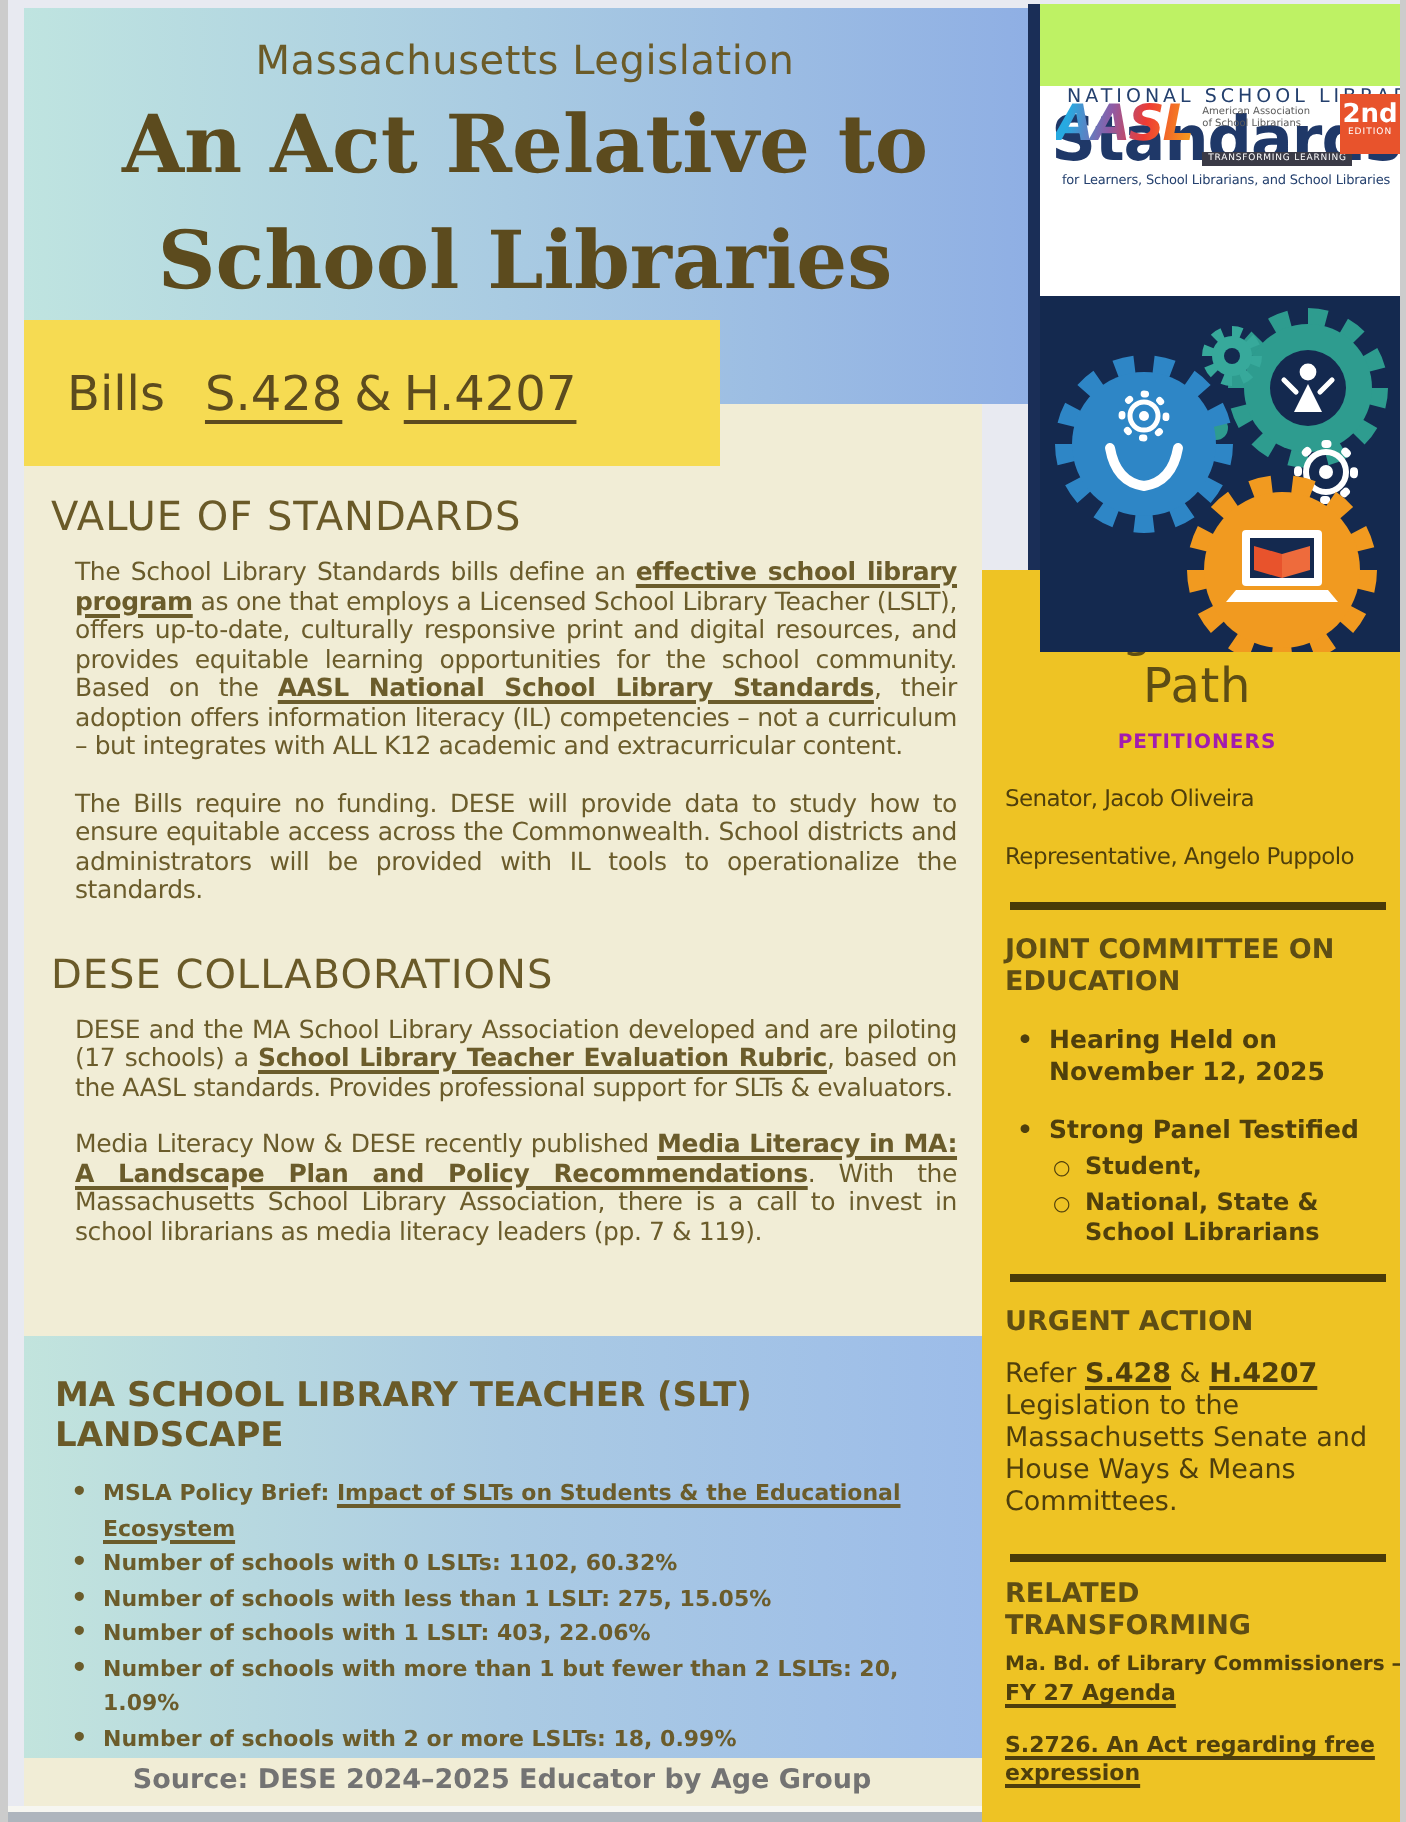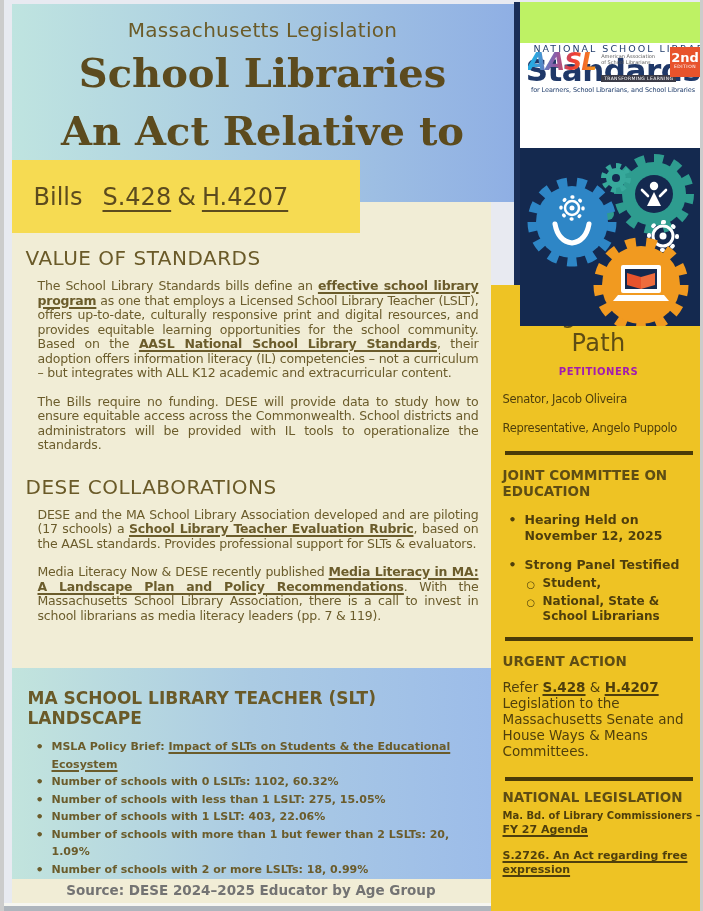--- a/index.html
+++ b/index.html
@@ -81,22 +81,22 @@
   .bottom-gray { position:absolute; left:0; top:906px; width:487px; height:5px; background:#AEB5BD; }
 </style>
 </head>
 <body>
 
 <div class="page">
 
   <div class="header-bg">
     <div class="kicker">Massachusetts Legislation</div>
     <div class="big-title">
+      <div>An Act Relative to</div>
       <div>School Libraries</div>
-      <div>An Act Relative to</div>
     </div>
   </div>
 
   <div class="bills-bar">
     <span>Bills</span>
     <span class="gap"></span>
     <a class="bill-link">S.428</a>
     <span>&amp;</span>
     <a class="bill-link">H.4207</a>
   </div>
@@ -213,21 +213,21 @@
       </li>
     </ul>
 
     <div class="divider" style="margin-top:6px"></div>
 
     <div class="side-h">URGENT ACTION</div>
     <p class="urgent-text"><span>Refer </span><a class="inline-link">S.428</a><span> &amp; </span><a class="inline-link">H.4207</a><span> Legislation to the Massachusetts Senate and House Ways &amp; Means Committees.</span></p>
 
     <div class="divider" style="margin-top:18px"></div>
 
-    <div class="side-h" style="margin-top:8px">NATIONAL LEGISLATION</div>
+    <div class="side-h" style="margin-top:8px">RELATED TRANSFORMING</div>
     <div class="rel-item" style="margin-top:4px">
       <span class="rel-prefix">Ma. Bd. of Library Commissioners –</span><br>
       <a class="rel-link">FY 27 Agenda</a>
     </div>
     <div class="rel-item" style="margin-top:12px">
       <a class="rel-link">S.2726. An Act regarding free expression</a>
     </div>
 
   </div>
 

